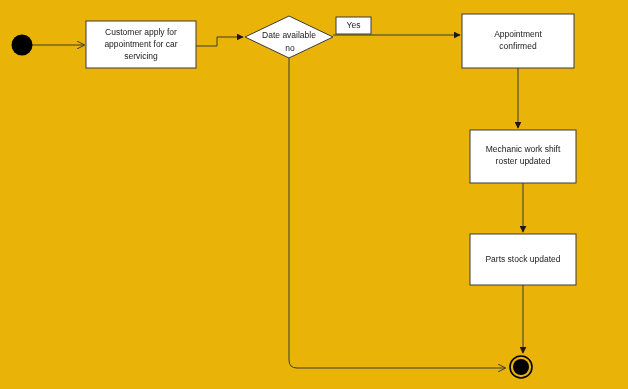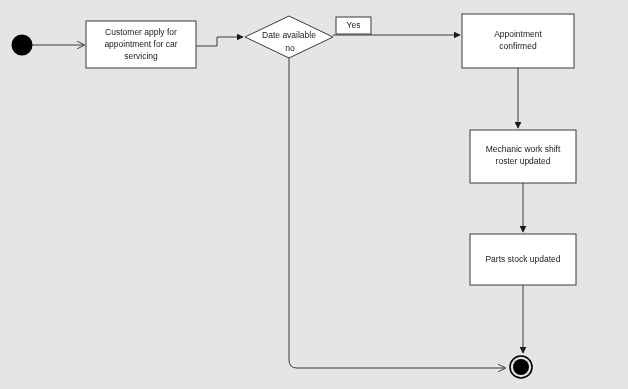--- a/index.html
+++ b/index.html
@@ -8,21 +8,21 @@
     padding: 0;
     background: #ffffff;
   }
   body {
     font-family: "Liberation Sans", sans-serif;
   }
   #canvas {
     position: relative;
     width: 628px;
     height: 389px;
-    background: #e5e5e5;
+    background: #eab308;
     overflow: hidden;
   }
   #diagram-svg {
     position: absolute;
     left: 0;
     top: 0;
     width: 628px;
     height: 389px;
   }
   .node-label {

